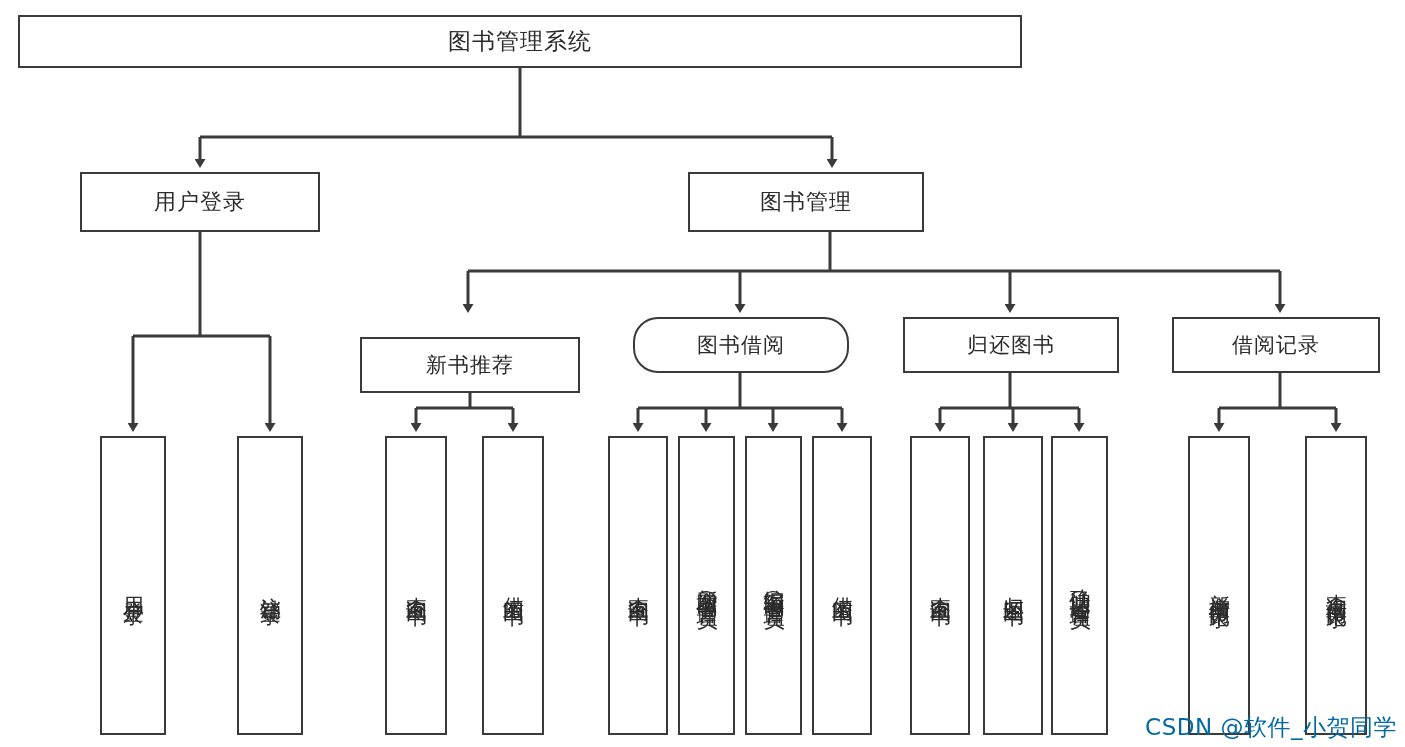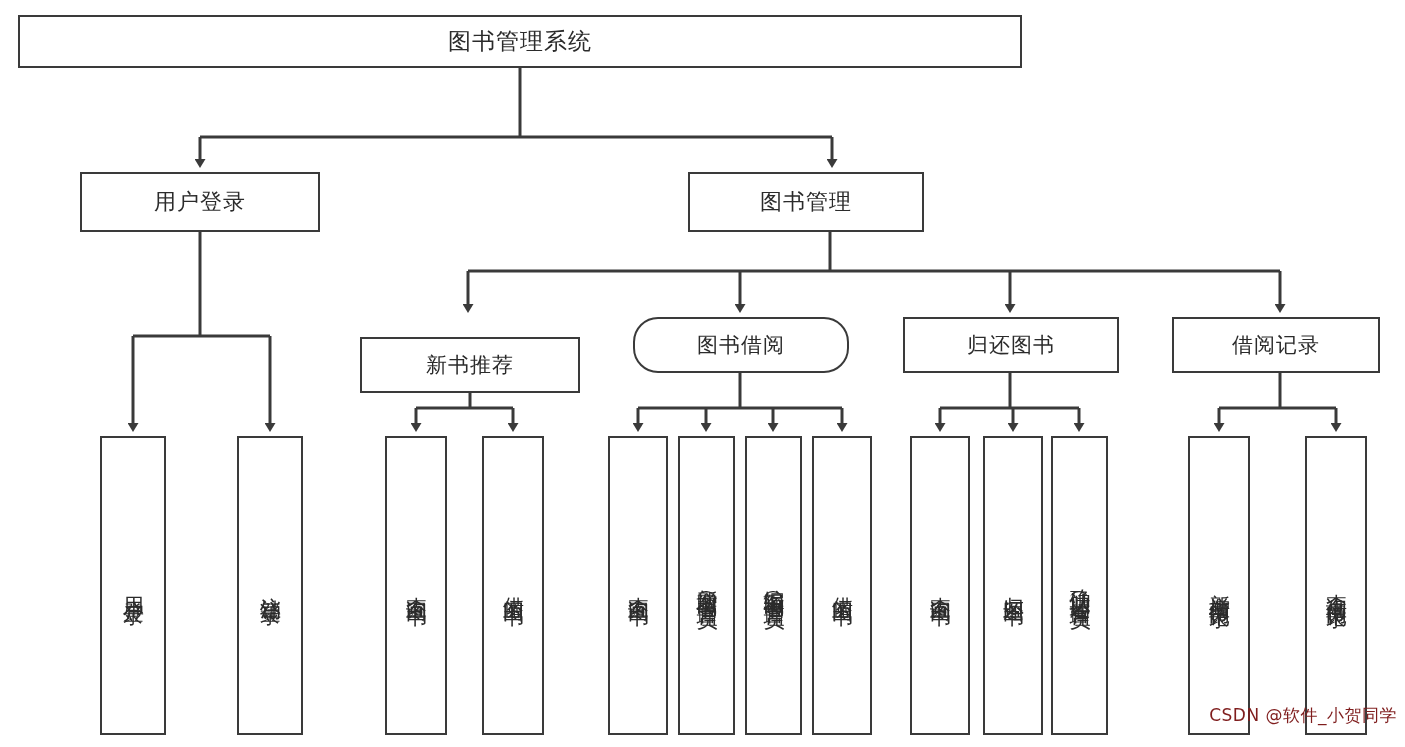--- a/index.html
+++ b/index.html
@@ -58,23 +58,23 @@
     white-space: nowrap;
     line-height: 1;
   }
   .hlabel {
     white-space: nowrap;
     letter-spacing: 1px;
   }
   #watermark {
     position: absolute;
     right: 8px;
-    bottom: 20px;
-    font-size: 17px;
-    color: #7f1d1d;
+    bottom: 4px;
+    font-size: 23px;
+    color: #0369a1;
     letter-spacing: 0.5px;
     white-space: nowrap;
     z-index: 5;
     font-family: "DejaVu Sans", "Liberation Sans", sans-serif;
   }
 </style>
 </head>
 <body>
 
 <div id="canvas">

